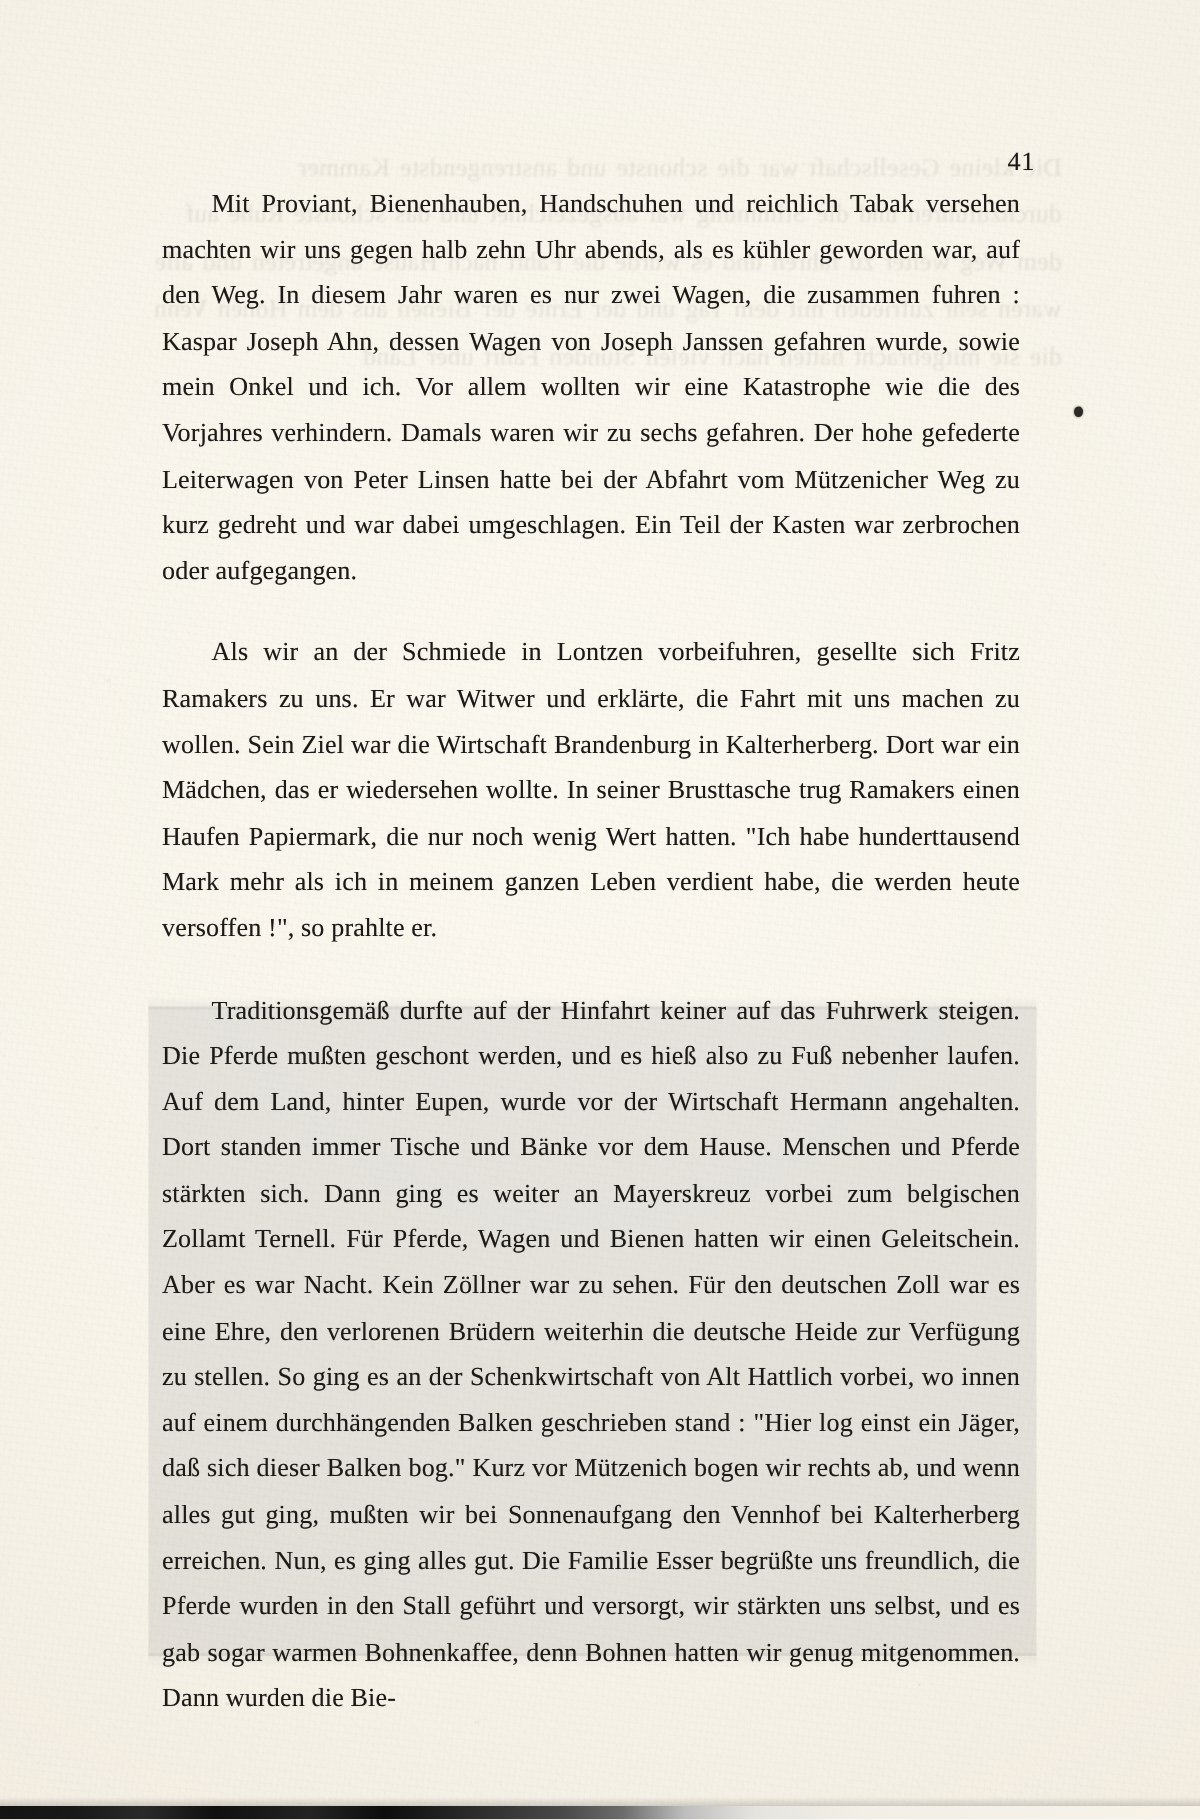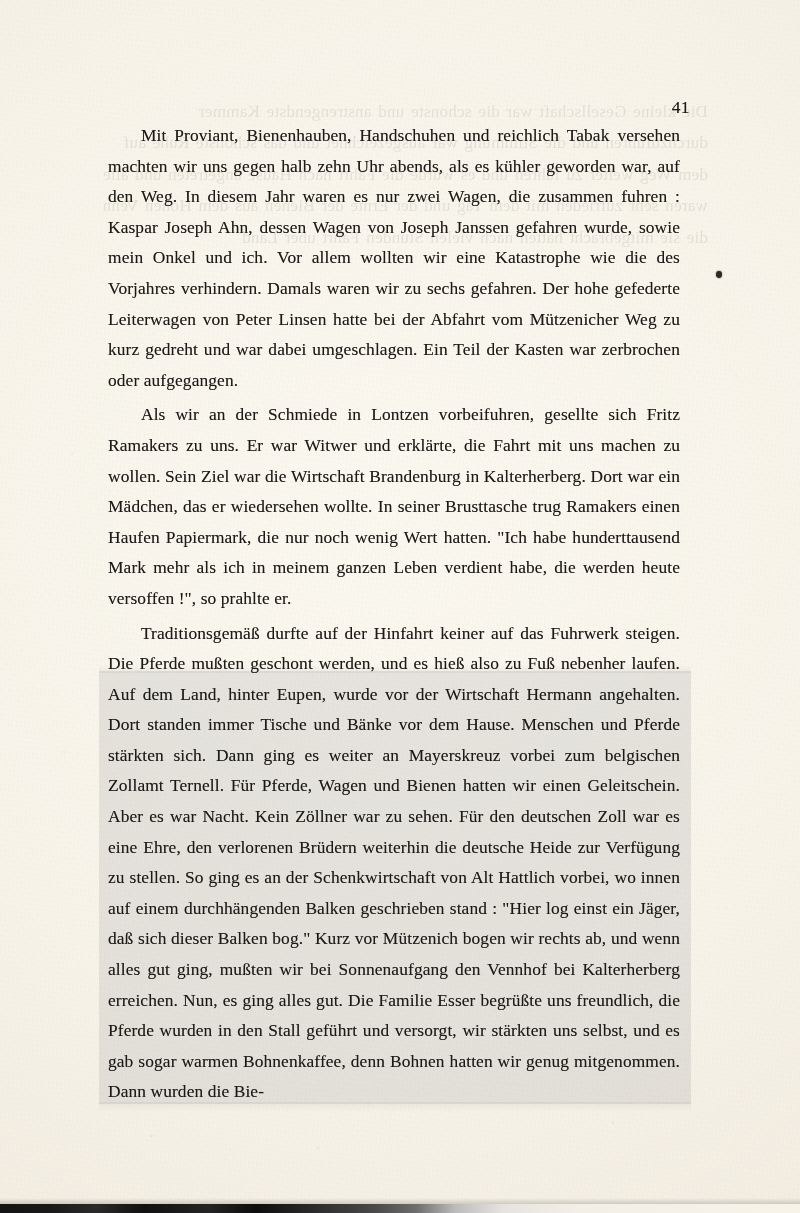--- a/index.html
+++ b/index.html
@@ -139,21 +139,21 @@
     margin: 0;
     text-align: justify;
     text-justify: inter-word;
     font-size: 17.4px;
     line-height: 30.6px;
     letter-spacing: .1px;
     text-indent: 33px;
     hyphens: none;
   }
   p.para + p.para {
-    margin-top: 4px;
+    margin-top: 24px;
   }
 
   
   #body-text, #folio {
     text-shadow: 0 0 .45px rgba(28,26,23,.42);
   }
 
   
   #margin-speck {
     position: absolute;

